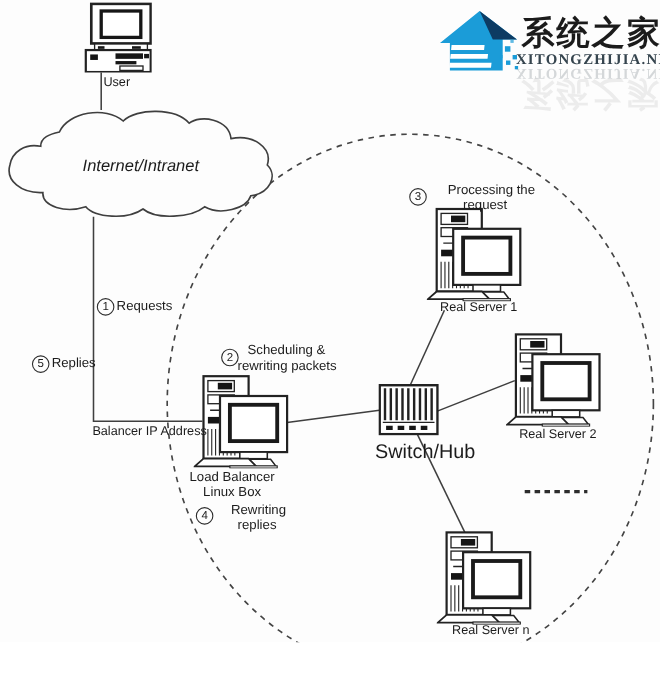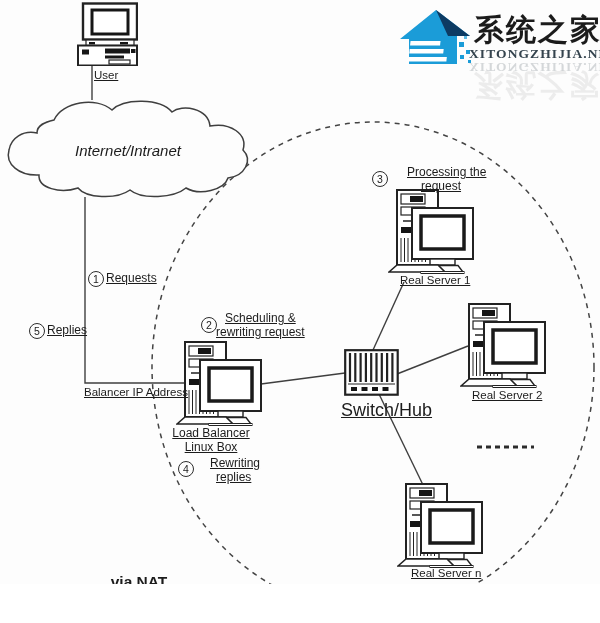--- a/index.html
+++ b/index.html
@@ -2,21 +2,21 @@
 <html><head>
 <meta charset="utf-8">
 <style>
   html,body{margin:0;padding:0;}
   .canvas{
     position:relative;width:600px;height:584px;background:#fdfdfd;overflow:hidden;
     font-family:"Liberation Sans",sans-serif;color:#1c1c1c;border-right:1px solid #ececec;padding-left:36px;
   }
   svg{display:block;}
   .abs{position:absolute;}
-  .lbl{position:absolute;font-size:12px;line-height:1.15;color:#1c1c1c;white-space:nowrap;z-index:4;text-decoration:underline;}
+  .lbl{position:absolute;font-size:12px;line-height:1.15;color:#1c1c1c;white-space:nowrap;z-index:4;}
   .lbl.small{font-size:11.5px;}
   .lbl.center{text-align:center;}
   .step-circle{
     position:absolute;width:16px;height:16px;border:1.4px solid #2d2d2d;border-radius:50%;
     display:flex;align-items:center;justify-content:center;
     font-size:10.5px;color:#1c1c1c;background:transparent;z-index:4;box-sizing:border-box;
   }
   .cloud-label{position:absolute;left:28px;top:142px;width:200px;text-align:center;font-size:15px;z-index:4;font-style:italic;}
   .caption{position:absolute;width:170px;text-align:center;font-weight:bold;font-size:15.5px;z-index:4;}
   .logo-brand{
@@ -140,21 +140,21 @@
   <div class="cloud-label">Internet/Intranet</div>
 
   <div class="step-circle" style="left:88px;top:271px">1</div>
   <div class="lbl" style="left:106px;top:272px">Requests</div>
 
   <div class="step-circle" style="left:29px;top:323px">5</div>
   <div class="lbl" style="left:47px;top:324px">Replies</div>
 
   <div class="step-circle" style="left:201px;top:317px">2</div>
   <div class="lbl" style="left:225px;top:312px">Scheduling &amp;</div>
-  <div class="lbl" style="left:216px;top:326px">rewriting request</div>
+  <div class="lbl" style="left:216px;top:326px">rewriting packets</div>
 
   <div class="lbl small" style="left:84px;top:386px">Balancer IP Address</div>
 
   <svg class="icon-layer" style="left:176px;top:340px" width="88" height="86" viewBox="0 0 88 86">
       <use href="#ws"></use>
     </svg>
   <div class="lbl center" style="left:161px;top:427px;width:100px">Load Balancer</div>
   <div class="lbl center" style="left:161px;top:441px;width:100px">Linux Box</div>
 
   <div class="step-circle" style="left:178px;top:461px">4</div>
@@ -180,16 +180,15 @@
   <svg class="icon-layer" style="left:460px;top:302px" width="88" height="86" viewBox="0 0 88 86">
       <use href="#ws"></use>
     </svg>
   <div class="lbl small" style="left:472px;top:389px">Real Server 2</div>
 
   <svg class="icon-layer" style="left:397px;top:482px" width="88" height="86" viewBox="0 0 88 86">
       <use href="#ws"></use>
     </svg>
   <div class="lbl small" style="left:411px;top:567px">Real Server n</div>
 
-  <div class="caption" style="left:54px;top:573px">via NAT</div>
 
   <div class="bottom-strip"></div>
 </div>
 
 </body></html>

